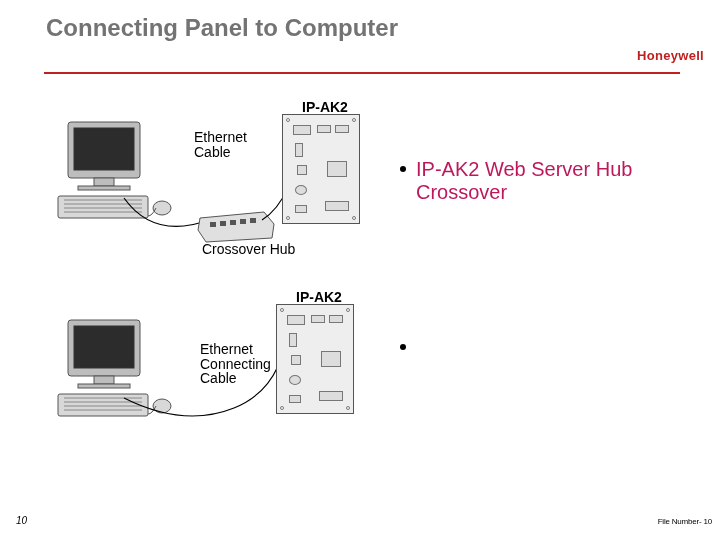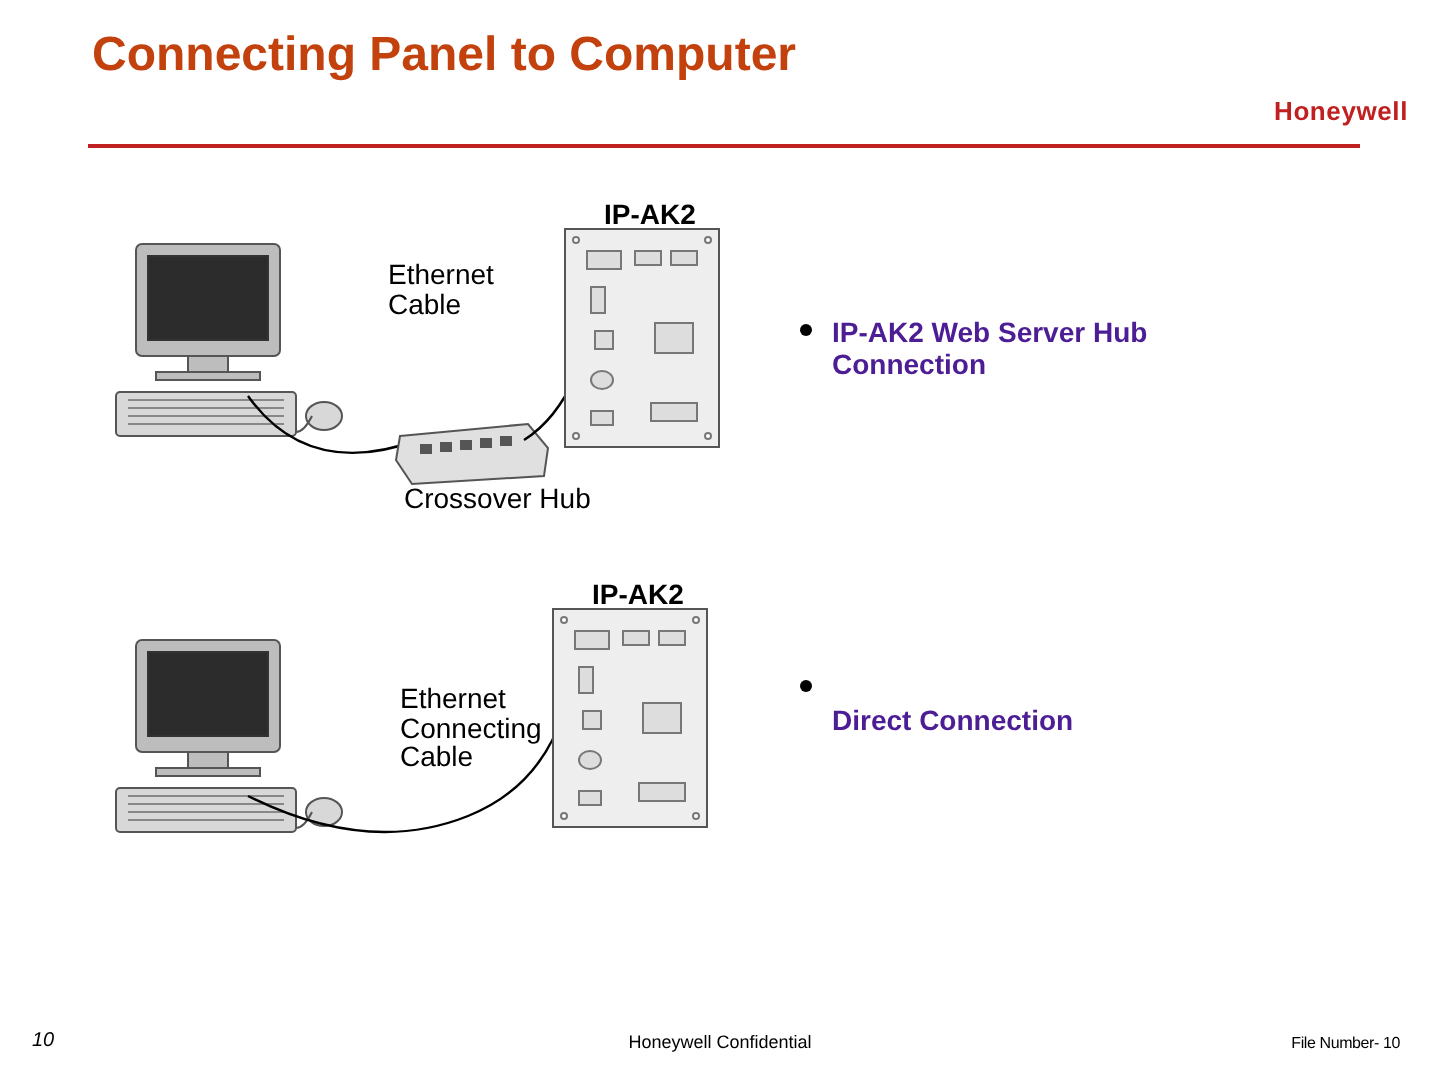--- a/index.html
+++ b/index.html
@@ -1,31 +1,31 @@
 <!DOCTYPE html>
 <html><head>
 <meta charset="utf-8">
 <style>
   * { box-sizing: border-box; margin: 0; padding: 0; }
   body { width: 720px; height: 540px; background: #fff; font-family: Arial, Helvetica, sans-serif; position: relative; overflow: hidden; }
   .slide { width: 720px; height: 540px; position: relative; }
-  .title { position: absolute; left: 46px; top: 14px; font-size: 24px; font-weight: bold; color: #c2410c; }
+  .title { position: absolute; left: 46px; top: 14px; font-size: 24px; font-weight: bold; color: #737373; }
   .logo { position: absolute; right: 16px; top: 48px; font-size: 13px; font-weight: bold; color: #c02020; letter-spacing: 0.3px; }
   .rule { position: absolute; left: 44px; top: 72px; width: 636px; height: 2px; background: #c02020; }
   .diagram { position: absolute; }
   .dg1 { left: 54px; top: 100px; width: 320px; height: 160px; }
   .dg2 { left: 54px; top: 298px; width: 320px; height: 160px; }
-  .bullet { position: absolute; font-size: 14px; font-weight: bold; color: #4c1d95; line-height: 1.15; }
+  .bullet { position: absolute; font-size: 20px; font-weight: normal; color: #be185d; line-height: 1.15; }
   .bullet .dot { display: inline-block; width: 6px; height: 6px; background:#000; border-radius:50%; vertical-align: middle; margin-right:10px; transform: translateY(-2px);}
   .b1 { left: 400px; top: 158px; width: 300px; }
   .b2 { left: 400px; top: 336px; width: 300px; }
   .bullet .line2 { padding-left: 16px; display:block; }
   .footer-left { position: absolute; left: 16px; bottom: 14px; font-size: 10px; font-style: italic; color:#000; }
   .footer-center { position: absolute; left: 0; width: 720px; text-align: center; bottom: 14px; font-size: 9px; color:#000; }
-  .footer-right { position: absolute; right: 20px; bottom: 14px; font-size: 8px; color:#000; letter-spacing:-0.2px;}
+  .footer-right { position: absolute; right: 8px; bottom: 14px; font-size: 8px; color:#000; letter-spacing:-0.2px;}
   .lbl { position:absolute; font-size:14px; color:#000; line-height:1.05; }
   .panelbox { position:absolute; border:1px solid #555; background:#eee; }
   .panelbox .hole { position:absolute; width:4px; height:4px; border:1px solid #777; border-radius:50%; background:#fff; }
   .panelbox .chip { position:absolute; border:1px solid #777; background:#ddd; }
   .hub { position:absolute; }
 </style>
 </head>
 <body>
 
 <div class="slide">
@@ -93,21 +93,21 @@
       <div class="chip" style="left:44px;top:46px;width:20px;height:16px"></div>
       <div class="chip" style="left:14px;top:50px;width:10px;height:10px"></div>
       <div class="chip" style="left:12px;top:70px;width:12px;height:10px;border-radius:50%"></div>
       <div class="chip" style="left:42px;top:86px;width:24px;height:10px"></div>
       <div class="chip" style="left:12px;top:90px;width:12px;height:8px"></div>
     </div>
   </div>
 
   <div class="bullet b1">
     <span class="dot"></span><span>IP-AK2 Web Server Hub</span>
-    <span class="line2">Connection</span>
+    <span class="line2">Crossover</span>
   </div>
 
   <div class="diagram dg2">
 
     <svg width="130" height="120" style="position:absolute;left:-10px;top:16px">
       <rect x="24" y="6" width="72" height="56" rx="3" fill="#bdbdbd" stroke="#555"></rect>
       <rect x="30" y="12" width="60" height="42" fill="#2c2c2c" stroke="#333"></rect>
       <rect x="50" y="62" width="20" height="8" fill="#bdbdbd" stroke="#555"></rect>
       <rect x="34" y="70" width="52" height="4" fill="#bdbdbd" stroke="#555"></rect>
       <rect x="14" y="80" width="90" height="22" rx="2" fill="#d8d8d8" stroke="#555"></rect>
@@ -145,22 +145,20 @@
       <div class="chip" style="left:44px;top:46px;width:20px;height:16px"></div>
       <div class="chip" style="left:14px;top:50px;width:10px;height:10px"></div>
       <div class="chip" style="left:12px;top:70px;width:12px;height:10px;border-radius:50%"></div>
       <div class="chip" style="left:42px;top:86px;width:24px;height:10px"></div>
       <div class="chip" style="left:12px;top:90px;width:12px;height:8px"></div>
     </div>
   </div>
 
   <div class="bullet b2">
     <span class="dot"></span>
-    <span class="line2">Direct Connection</span>
   </div>
 
   <div class="footer-left">10</div>
-  <div class="footer-center">Honeywell Confidential</div>
   <div class="footer-right">
     <span>File Number- </span><span>10</span>
   </div>
 
 </div>
 
 </body></html>

